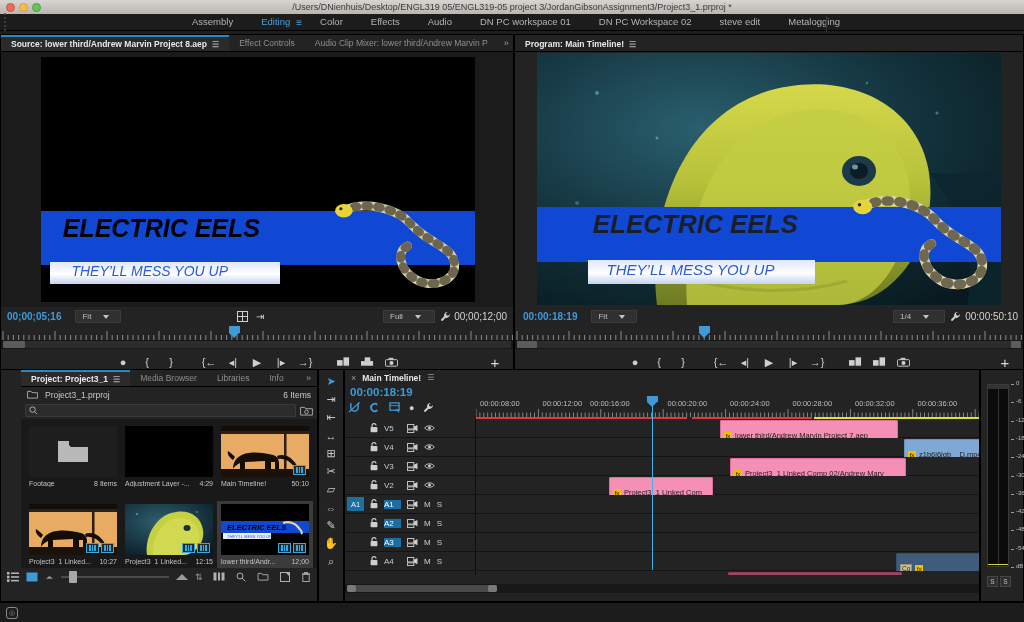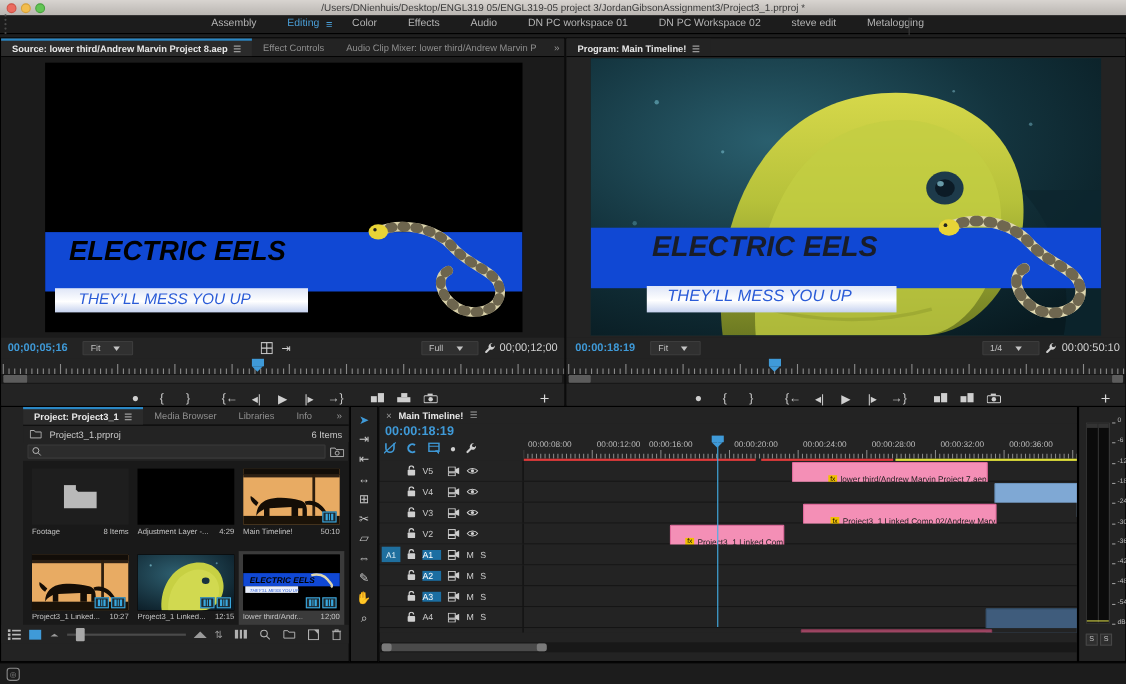--- a/index.html
+++ b/index.html
@@ -144,21 +144,21 @@
   .track-head { position:absolute; left:0; top:0; width:131px; height:100%;
     display:flex; align-items:center; gap:6px; background:#232323;
     border-right:1px solid #0e0e0e; font-size:8px; color:#cacaca;}
   .src-patch { width:17px; height:14px; display:flex; align-items:center; justify-content:center;
      font-size:7.5px; margin-left:2px;}
   .src-patch.on { background:#1f6f9e; color:#e6f3fa; }
   .tname { width:17px; font-size:8px; }
   .tname.on { background:#1b6ea2; color:#fff; }
   .track-lane { position:absolute; left:131px; top:0; right:0; height:100%;}
   .clip { position:absolute; top:1px; height:31px; border-radius:1px; overflow:hidden;
-    font-size:7.5px; display:flex; align-items:center; gap:3px; padding-left:3px; white-space:nowrap;justify-content:flex-end;}
+    font-size:7.5px; display:flex; align-items:center; gap:3px; padding-left:3px; white-space:nowrap;}
   .clip.pink { background:#f48fb6; color:#1d1d1d; border:1px solid #e06a9b;}
   .clip.blue { background:#7fa8d4; color:#1d1d1d; border:1px solid #6b93bc;}
   .clip.maroon { background:#9e4663; border:1px solid #8b3b56;}
   .clip.darkblue { background:#3f5c7c; border:1px solid #35506c;}
   .fxb { width:8px; height:8px; background:#f0c000; color:#000; font-size:6px;
     display:flex;align-items:center;justify-content:center; flex:0 0 auto;}
   .cobadge { background:#c9bf98; color:#1a1a1a; font-size:6.5px; padding:0 1px;
     border:1px solid #9b9175; flex:0 0 auto;}
   .tl-playhead { position:absolute; top:0; width:1px; background:#44b0e8; }
   .tl-ph-marker { position:absolute; width:11px; height:10px; }

